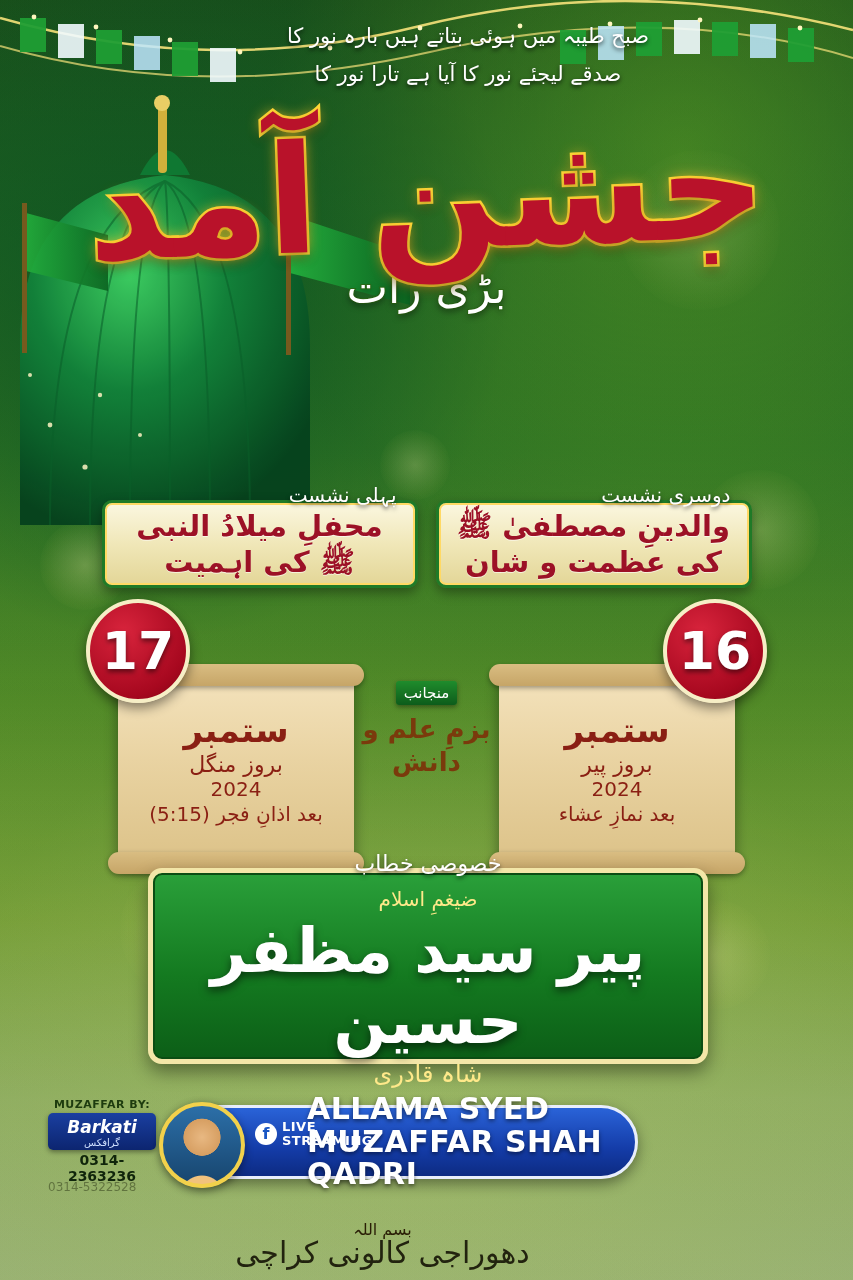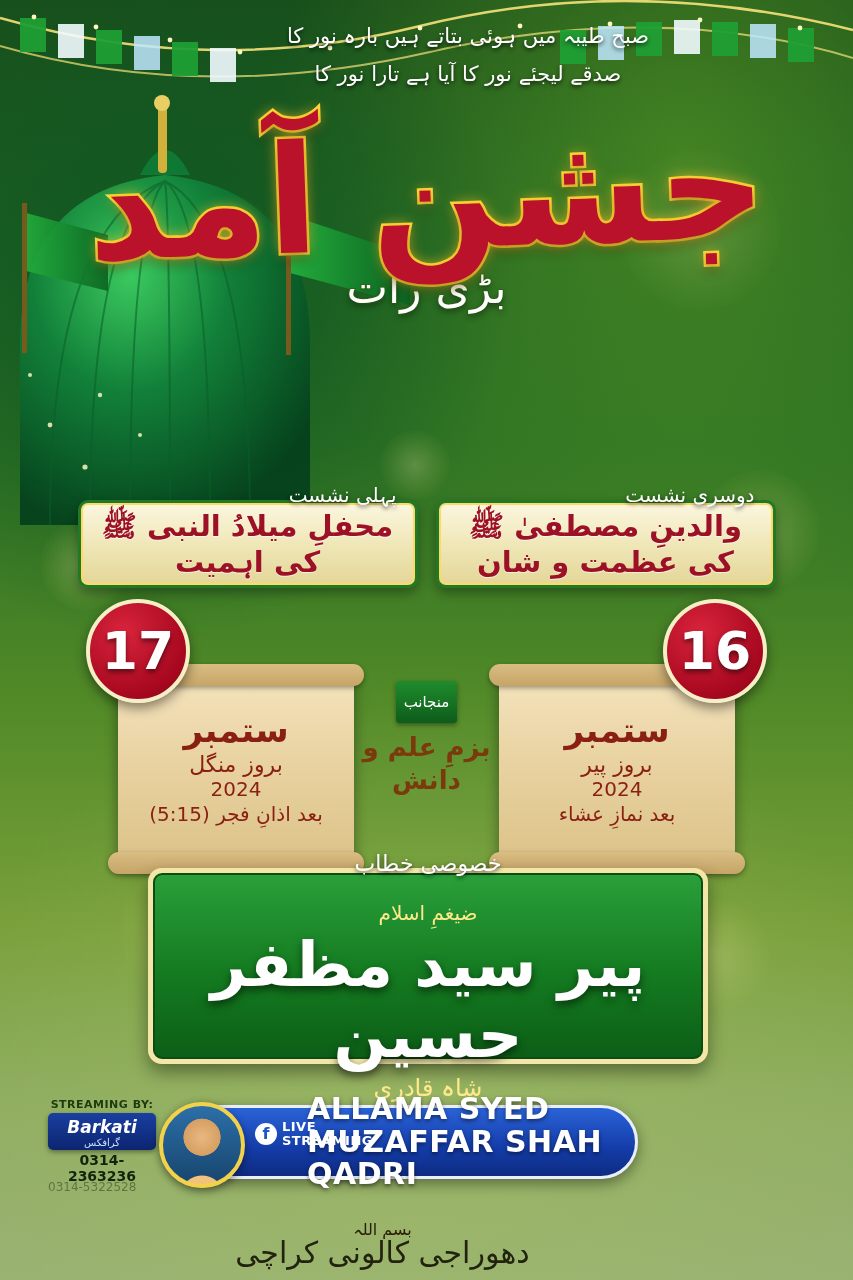--- a/index.html
+++ b/index.html
@@ -71,21 +71,21 @@
     text-shadow: 0 2px 4px rgba(0,0,0,0.75);
   }
   
   .sessions {
     position: absolute; top: 500px; left: 0; width: 853px;
     display: flex; justify-content: center; gap: 18px;
     direction: rtl;
   }
   .session {
     position: relative;
-    width: 340px; height: 88px;
+    width: 316px; height: 88px;
     border-radius: 10px;
     background: linear-gradient(180deg, #fbf7e0 0%, #f0e7b8 50%, #e3d697 100%);
     border: 3px solid #1f7a27;
     box-shadow: 0 5px 12px rgba(0,0,0,0.35), inset 0 0 0 2px #ffd964;
     display: flex; align-items: center; justify-content: flex-end;
     direction: rtl;
   }
   .session-label {
     position: absolute; top: -20px; right: 18px;
     font-size: 20px; color: #ffffff;
@@ -142,21 +142,21 @@
     text-shadow: 0 3px 5px rgba(0,0,0,0.5);
   }
   .badge-right { right: 86px; }
   .badge-left  { left: 86px; }
   .mid-flag {
     position: absolute; top: 56px; left: 50%; transform: translateX(-50%);
     width: 150px; text-align: center; direction: rtl;
   }
   .mid-flag .ribbon {
     background: linear-gradient(180deg, #1f8c2c, #0d5c1b);
-    color: #fff; font-size: 15px; padding: 12px 8px;
+    color: #fff; font-size: 15px; padding: 3px 8px;
     border-radius: 3px; display: inline-block;
     box-shadow: 0 2px 5px rgba(0,0,0,0.4);
   }
   .mid-flag .lines {
     margin-top: 8px; color: #7a3a0c; font-size: 26px; line-height: 1.25;
     font-weight: bold;
   }
   
   .speaker-panel {
     position: absolute; top: 868px; left: 148px;
@@ -166,21 +166,21 @@
     border-radius: 14px;
     box-shadow: 0 8px 18px rgba(0,0,0,0.4), inset 0 0 0 2px #0b4d13;
     direction: rtl; text-align: center;
   }
   .khitab {
     position: absolute; top: -22px; left: 50%; transform: translateX(-50%);
     color: #fff; font-size: 22px; text-shadow: 0 2px 4px rgba(0,0,0,0.7);
     white-space: nowrap;
   }
   .speaker-tag {
-    margin-top: 28px; color: #ffe98a; font-size: 20px;
+    margin-top: 14px; color: #ffe98a; font-size: 20px;
   }
   .speaker-name {
     margin-top: 4px; color: #ffffff; font-size: 62px; font-weight: bold;
     line-height: 1.15;
     text-shadow: 0 4px 8px rgba(0,0,0,0.55);
   }
   .speaker-suffix { color: #ffe98a; font-size: 24px; margin-top: 2px; }
   
   .designed {
     position: absolute; left: 48px; top: 1098px; width: 108px;
@@ -393,21 +393,21 @@
   </div>
 
   <div class="speaker-panel">
     <div class="khitab">خصوصی خطاب</div>
     <div class="speaker-tag">ضیغمِ اسلام</div>
     <div class="speaker-name">پیر سید مظفر حسین</div>
     <div class="speaker-suffix">شاہ قادری</div>
   </div>
 
   <div class="designed">
-    <div class="designed-label">STREAMING BY:</div>
+    <div class="designed-label">MUZAFFAR BY:</div>
     <div class="designed-card">
       <div class="designed-brand">Barkati</div>
       <div class="designed-sub">گرافکس</div>
     </div>
     <div class="designed-phone">0314-2363236</div>
   </div>
   <div class="watermark">0314-5322528</div>
 
   <div class="live-bar">
     <div class="speaker-photo"></div>

